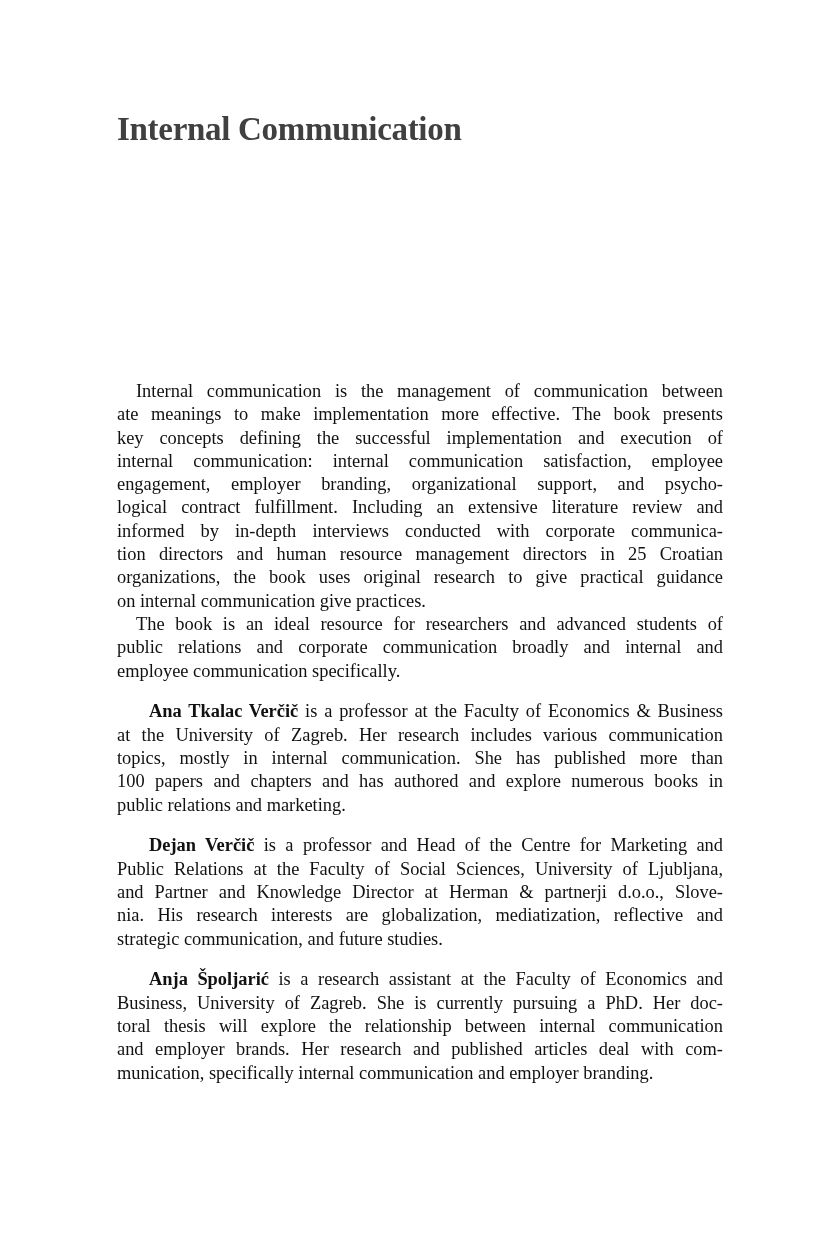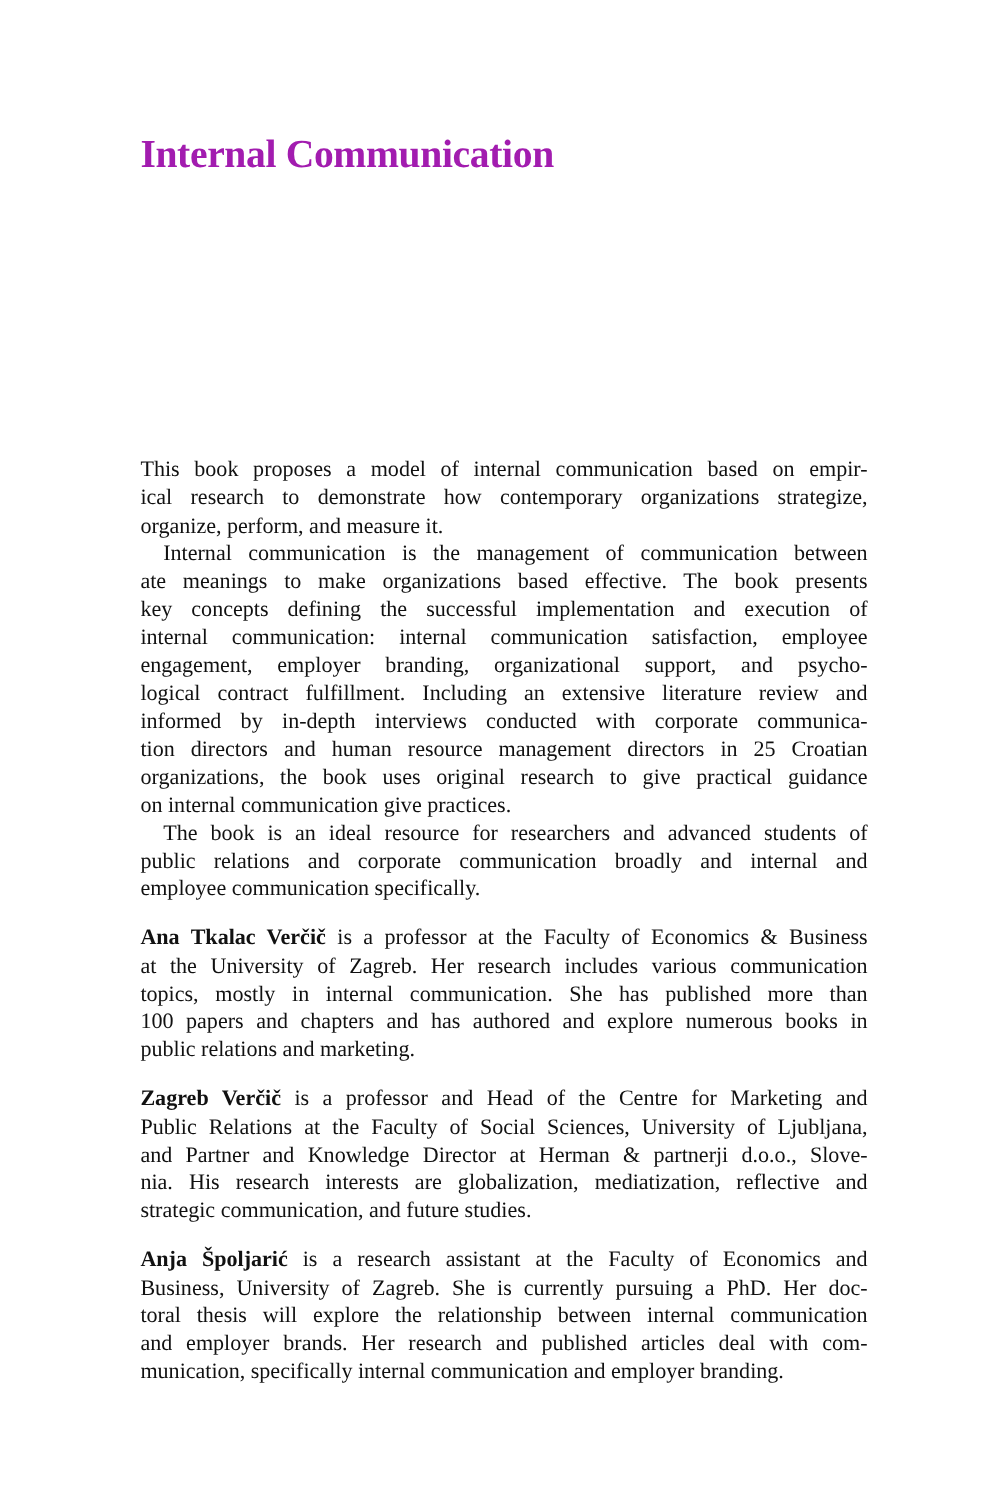--- a/index.html
+++ b/index.html
@@ -22,21 +22,21 @@
       width: 606px;
     }
     .title {
       position: absolute;
       left: 0;
       top: 110px;
       margin: 0;
       font-size: 33px;
       line-height: 38px;
       font-weight: bold;
-      color: #a21caf;
+      color: #404040;
       letter-spacing: -0.3px;
     }
     .title .tl { display: block; white-space: nowrap; }
     .body {
       position: absolute;
       left: 0;
       top: 380px;
       width: 606px;
       font-size: 18.4px;
       line-height: 23.3px;
@@ -49,40 +49,35 @@
       white-space: nowrap;
       height: 23.3px;
       overflow: visible;
     }
     .line.last {
       text-align-last: left;
       text-align: left;
     }
     .line.indent { padding-left: 19px; }
     .gap { height: 17.5px; }
-    .bio-name { font-weight: bold; }
+    .bio-name { font-weight: bold; margin-left: 32px; }
   </style>
 </head>
 <body>
 
 <div class="page">
   <h1 class="title">
     <span class="tl">Internal Communication</span>
   </h1>
 
   <div class="body">
     <div id="description">
         <div class="para">
-          <span class="line">This book proposes a model of internal communication based on empir-</span>
-          <span class="line">ical research to demonstrate how contemporary organizations strategize,</span>
-          <span class="line last">organize, perform, and measure it.</span>
-        </div>
-        <div class="para">
           <span class="line indent">Internal communication is the management of communication between</span>
-          <span class="line">ate meanings to make organizations based effective. The book presents</span>
+          <span class="line">ate meanings to make implementation more effective. The book presents</span>
           <span class="line">key concepts defining the successful implementation and execution of</span>
           <span class="line">internal communication: internal communication satisfaction, employee</span>
           <span class="line">engagement, employer branding, organizational support, and psycho-</span>
           <span class="line">logical contract fulfillment. Including an extensive literature review and</span>
           <span class="line">informed by in-depth interviews conducted with corporate communica-</span>
           <span class="line">tion directors and human resource management directors in 25 Croatian</span>
           <span class="line">organizations, the book uses original research to give practical guidance</span>
           <span class="line last">on internal communication give practices.</span>
         </div>
         <div class="para">
@@ -95,21 +90,21 @@
         <div class="gap"></div>
         <div class="para">
           <span class="line"><span class="bio-name">Ana Tkalac Verčič</span><span> is a professor at the Faculty of Economics &amp; Business</span></span>
           <span class="line">at the University of Zagreb. Her research includes various communication</span>
           <span class="line">topics, mostly in internal communication. She has published more than</span>
           <span class="line">100 papers and chapters and has authored and explore numerous books in</span>
           <span class="line last">public relations and marketing.</span>
         </div>
         <div class="gap"></div>
         <div class="para">
-          <span class="line"><span class="bio-name">Zagreb Verčič</span><span> is a professor and Head of the Centre for Marketing and</span></span>
+          <span class="line"><span class="bio-name">Dejan Verčič</span><span> is a professor and Head of the Centre for Marketing and</span></span>
           <span class="line">Public Relations at the Faculty of Social Sciences, University of Ljubljana,</span>
           <span class="line">and Partner and Knowledge Director at Herman &amp; partnerji d.o.o., Slove-</span>
           <span class="line">nia. His research interests are globalization, mediatization, reflective and</span>
           <span class="line last">strategic communication, and future studies.</span>
         </div>
         <div class="gap"></div>
         <div class="para">
           <span class="line"><span class="bio-name">Anja Špoljarić</span><span> is a research assistant at the Faculty of Economics and</span></span>
           <span class="line">Business, University of Zagreb. She is currently pursuing a PhD. Her doc-</span>
           <span class="line">toral thesis will explore the relationship between internal communication</span>

